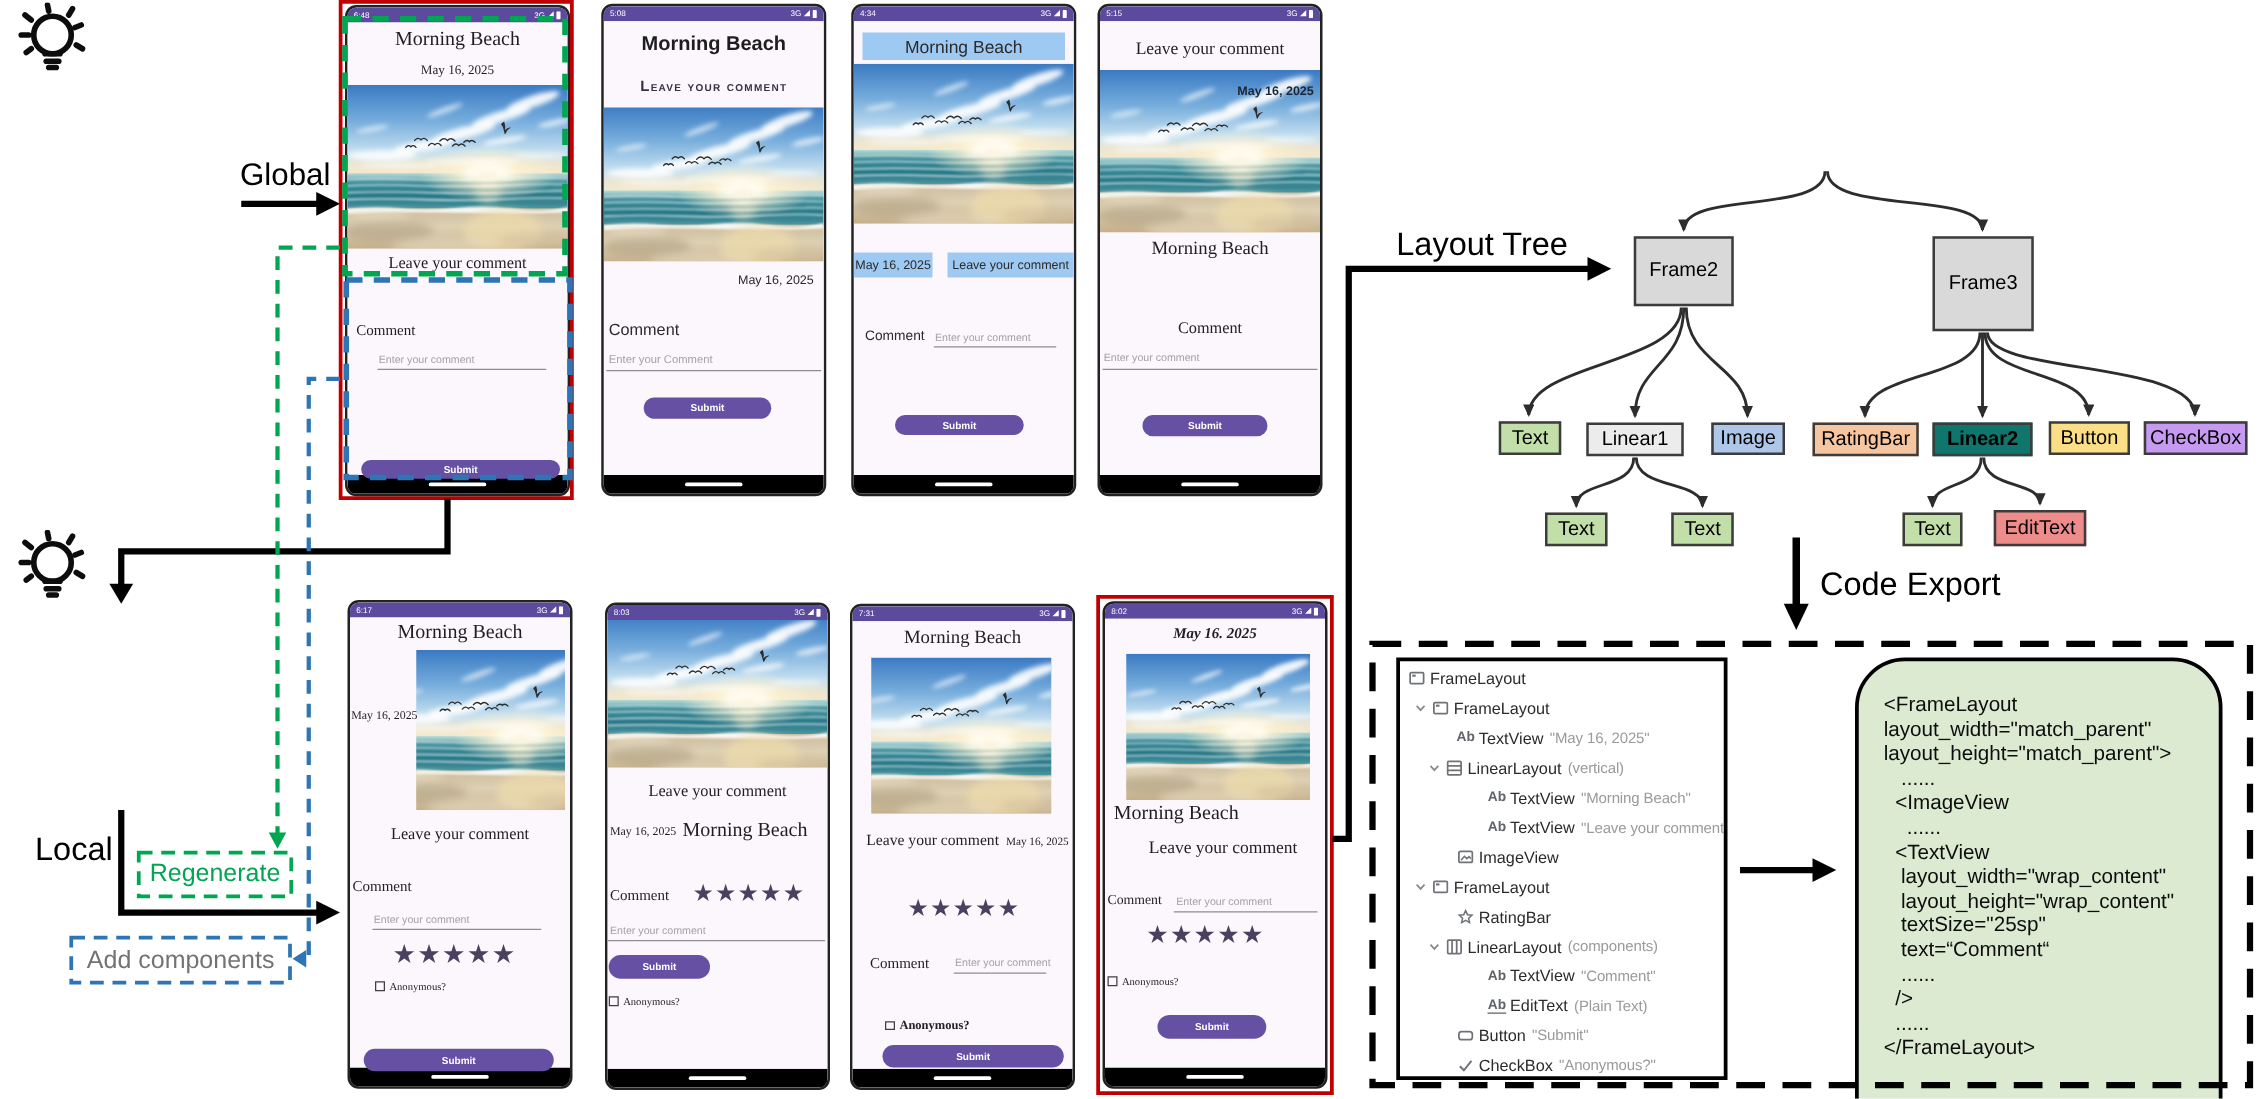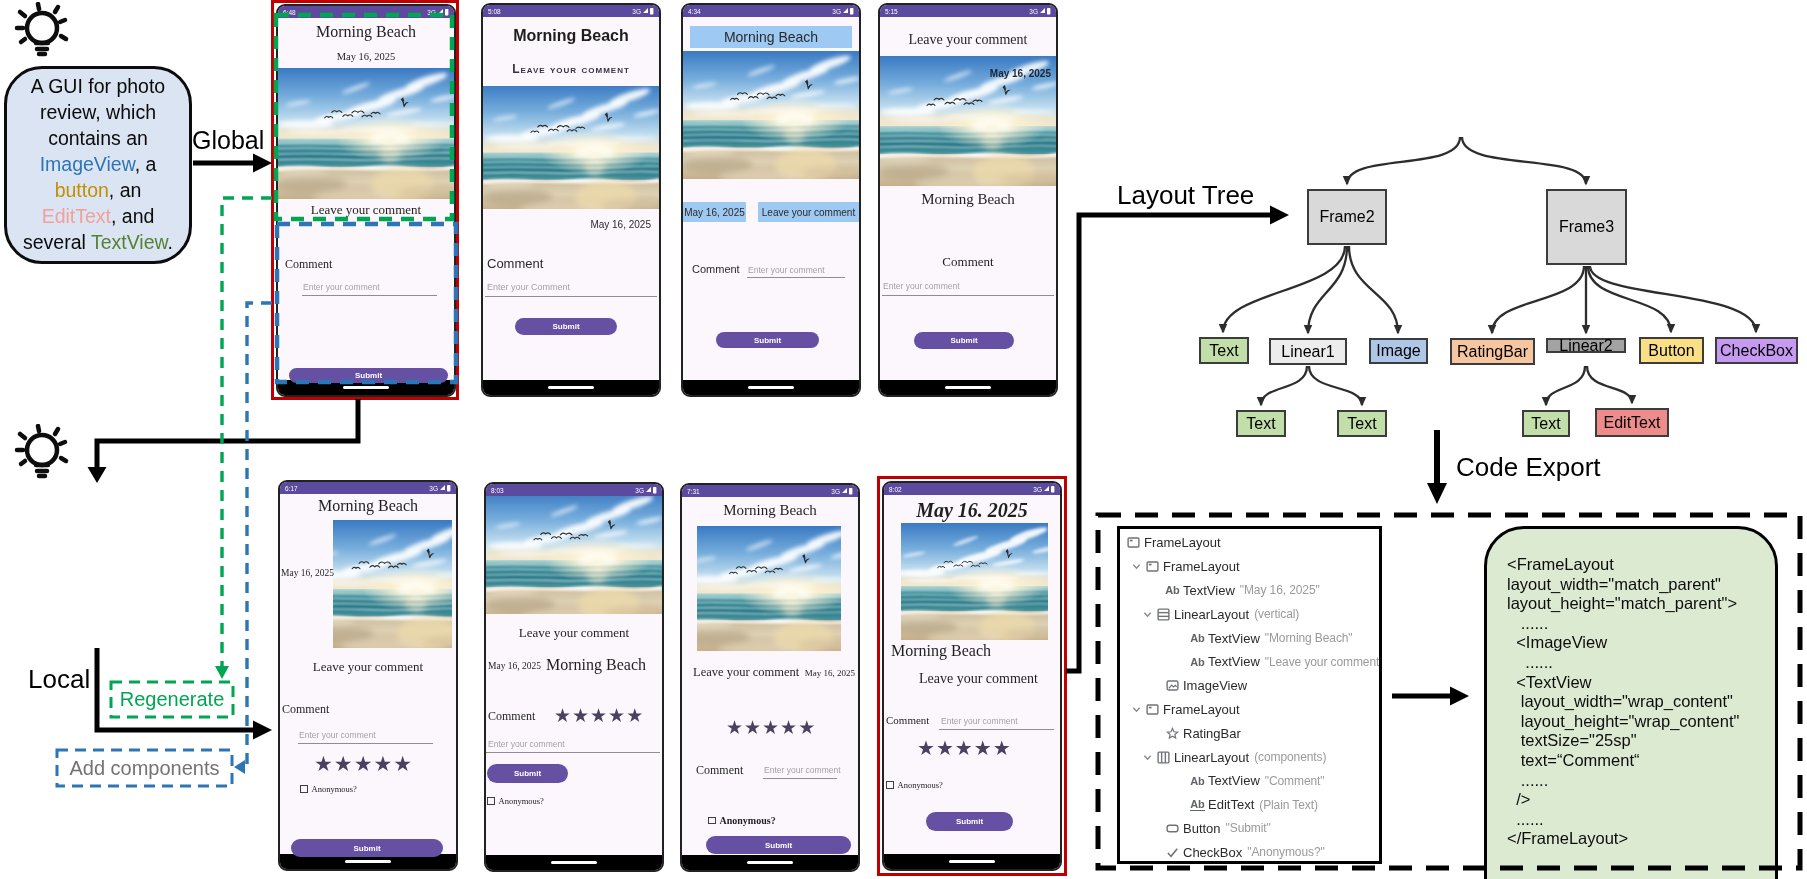--- a/index.html
+++ b/index.html
@@ -175,23 +175,20 @@
       <path d="M31,52 L37,52"></path>
       <path d="M9,26 L15,26"></path>
       <path d="M12,10 L17,14"></path>
       <path d="M30,2 L31,7"></path>
       <path d="M50,5 L47,10"></path>
       <path d="M57,18 L52,20"></path>
       <path d="M58,37 L53,34"></path>
       <path d="M13,40 L17,37"></path>
     </g>
   </svg>
-  <div class="bubble" style="left:4px;top:66px;width:188px;height:198px;">
-    <p style="margin:0"><span>A GUI for photo review, which contains  an </span><span class="kw-imageview">ImageView</span><span>, a </span><span class="kw-button">button</span><span>, an </span><span class="kw-edittext">EditText</span><span>, and several </span><span class="kw-textview">TextView</span><span>.</span></p>
-  </div>
   <div class="biglabel" style="left:192px;top:126px;font-size:25px;">Global</div>
 
   <svg class="abs" style="left:8px;top:424px" width="64" height="62" viewBox="0 0 64 62">
     <g stroke="#0d0d0d" stroke-width="4.5" fill="none" stroke-linecap="round">
       <circle cx="34" cy="26" r="15"></circle>
       <path d="M28,41 L40,41"></path>
       <path d="M29,47 L39,47"></path>
       <path d="M31,52 L37,52"></path>
       <path d="M9,26 L15,26"></path>
       <path d="M12,10 L17,14"></path>
@@ -462,21 +459,21 @@
         <span>3G</span>
         <svg width="6" height="6">
             <use href="#sigicon"></use>
           </svg>
         <svg width="4" height="7">
             <use href="#baticon"></use>
           </svg>
       </span>
     </div>
     <div class="screen">
-      <div class="el t-serif center" style="top:4px;font-size:20px;font-style:italic;font-weight:700;">May 16. 2025</div>
+      <div class="el t-serif center" style="top:4px;font-size:12px;font-style:italic;font-weight:700;">May 16. 2025</div>
       <svg class="beachimg" style="left:17px;top:28px;width:147px;height:117px;" viewBox="0 0 360 260" preserveAspectRatio="xMidYMid slice">
           <use href="#beach"></use>
         </svg>
       <div class="el t-serif" style="left:7px;top:147px;font-size:16px;">Morning Beach</div>
       <div class="el t-serif" style="left:35px;top:176px;font-size:14px;">Leave your comment</div>
       <div class="el t-serif" style="left:2px;top:219px;font-size:11px;">Comment</div>
       <div class="ph-hint" style="left:57px;top:221px;">Enter your comment</div>
       <div class="ph-line" style="left:55px;top:224px;width:115px;height:10px;"></div>
       <div class="stars" style="left:33px;top:243px;font-size:20px;">★★★★★</div>
       <div class="cbrow" style="left:2px;top:285px;">
@@ -494,21 +491,21 @@
 
   <div class="biglabel" style="left:1117px;top:180px;font-size:26px;">Layout Tree</div>
   <div class="biglabel" style="left:1456px;top:452px;font-size:26px;">Code Export</div>
 
   <div class="tnode" style="left:1307px;top:189px;width:80px;height:56px;">Frame2</div>
   <div class="tnode" style="left:1546px;top:189px;width:81px;height:76px;">Frame3</div>
   <div class="tnode" style="left:1199px;top:337px;width:50px;height:27px;background:#c3dfa9;">Text</div>
   <div class="tnode" style="left:1269px;top:338px;width:78px;height:27px;background:#ececec;">Linear1</div>
   <div class="tnode" style="left:1369px;top:338px;width:59px;height:26px;background:#aec6e8;">Image</div>
   <div class="tnode" style="left:1450px;top:338px;width:85px;height:27px;background:#f6c6a0;">RatingBar</div>
-  <div class="tnode" style="left:1546px;top:338px;width:80px;height:15px;background:#a3a3a3;">Linear2</div>
+  <div class="tnode" style="left:1546px;top:338px;width:80px;height:27px;background:#0f766e;font-weight:bold;">Linear2</div>
   <div class="tnode" style="left:1639px;top:337px;width:65px;height:27px;background:#fbdf87;">Button</div>
   <div class="tnode" style="left:1715px;top:337px;width:83px;height:27px;background:#c79af1;">CheckBox</div>
   <div class="tnode" style="left:1236px;top:410px;width:50px;height:27px;background:#c3dfa9;">Text</div>
   <div class="tnode" style="left:1337px;top:410px;width:50px;height:27px;background:#c3dfa9;">Text</div>
   <div class="tnode" style="left:1522px;top:410px;width:48px;height:27px;background:#c3dfa9;">Text</div>
   <div class="tnode" style="left:1595px;top:408px;width:74px;height:29px;background:#ee8c8b;">EditText</div>
 
   <div class="treepanel">
     <div id="tree-rows">
         <div class="trow lvl0">

